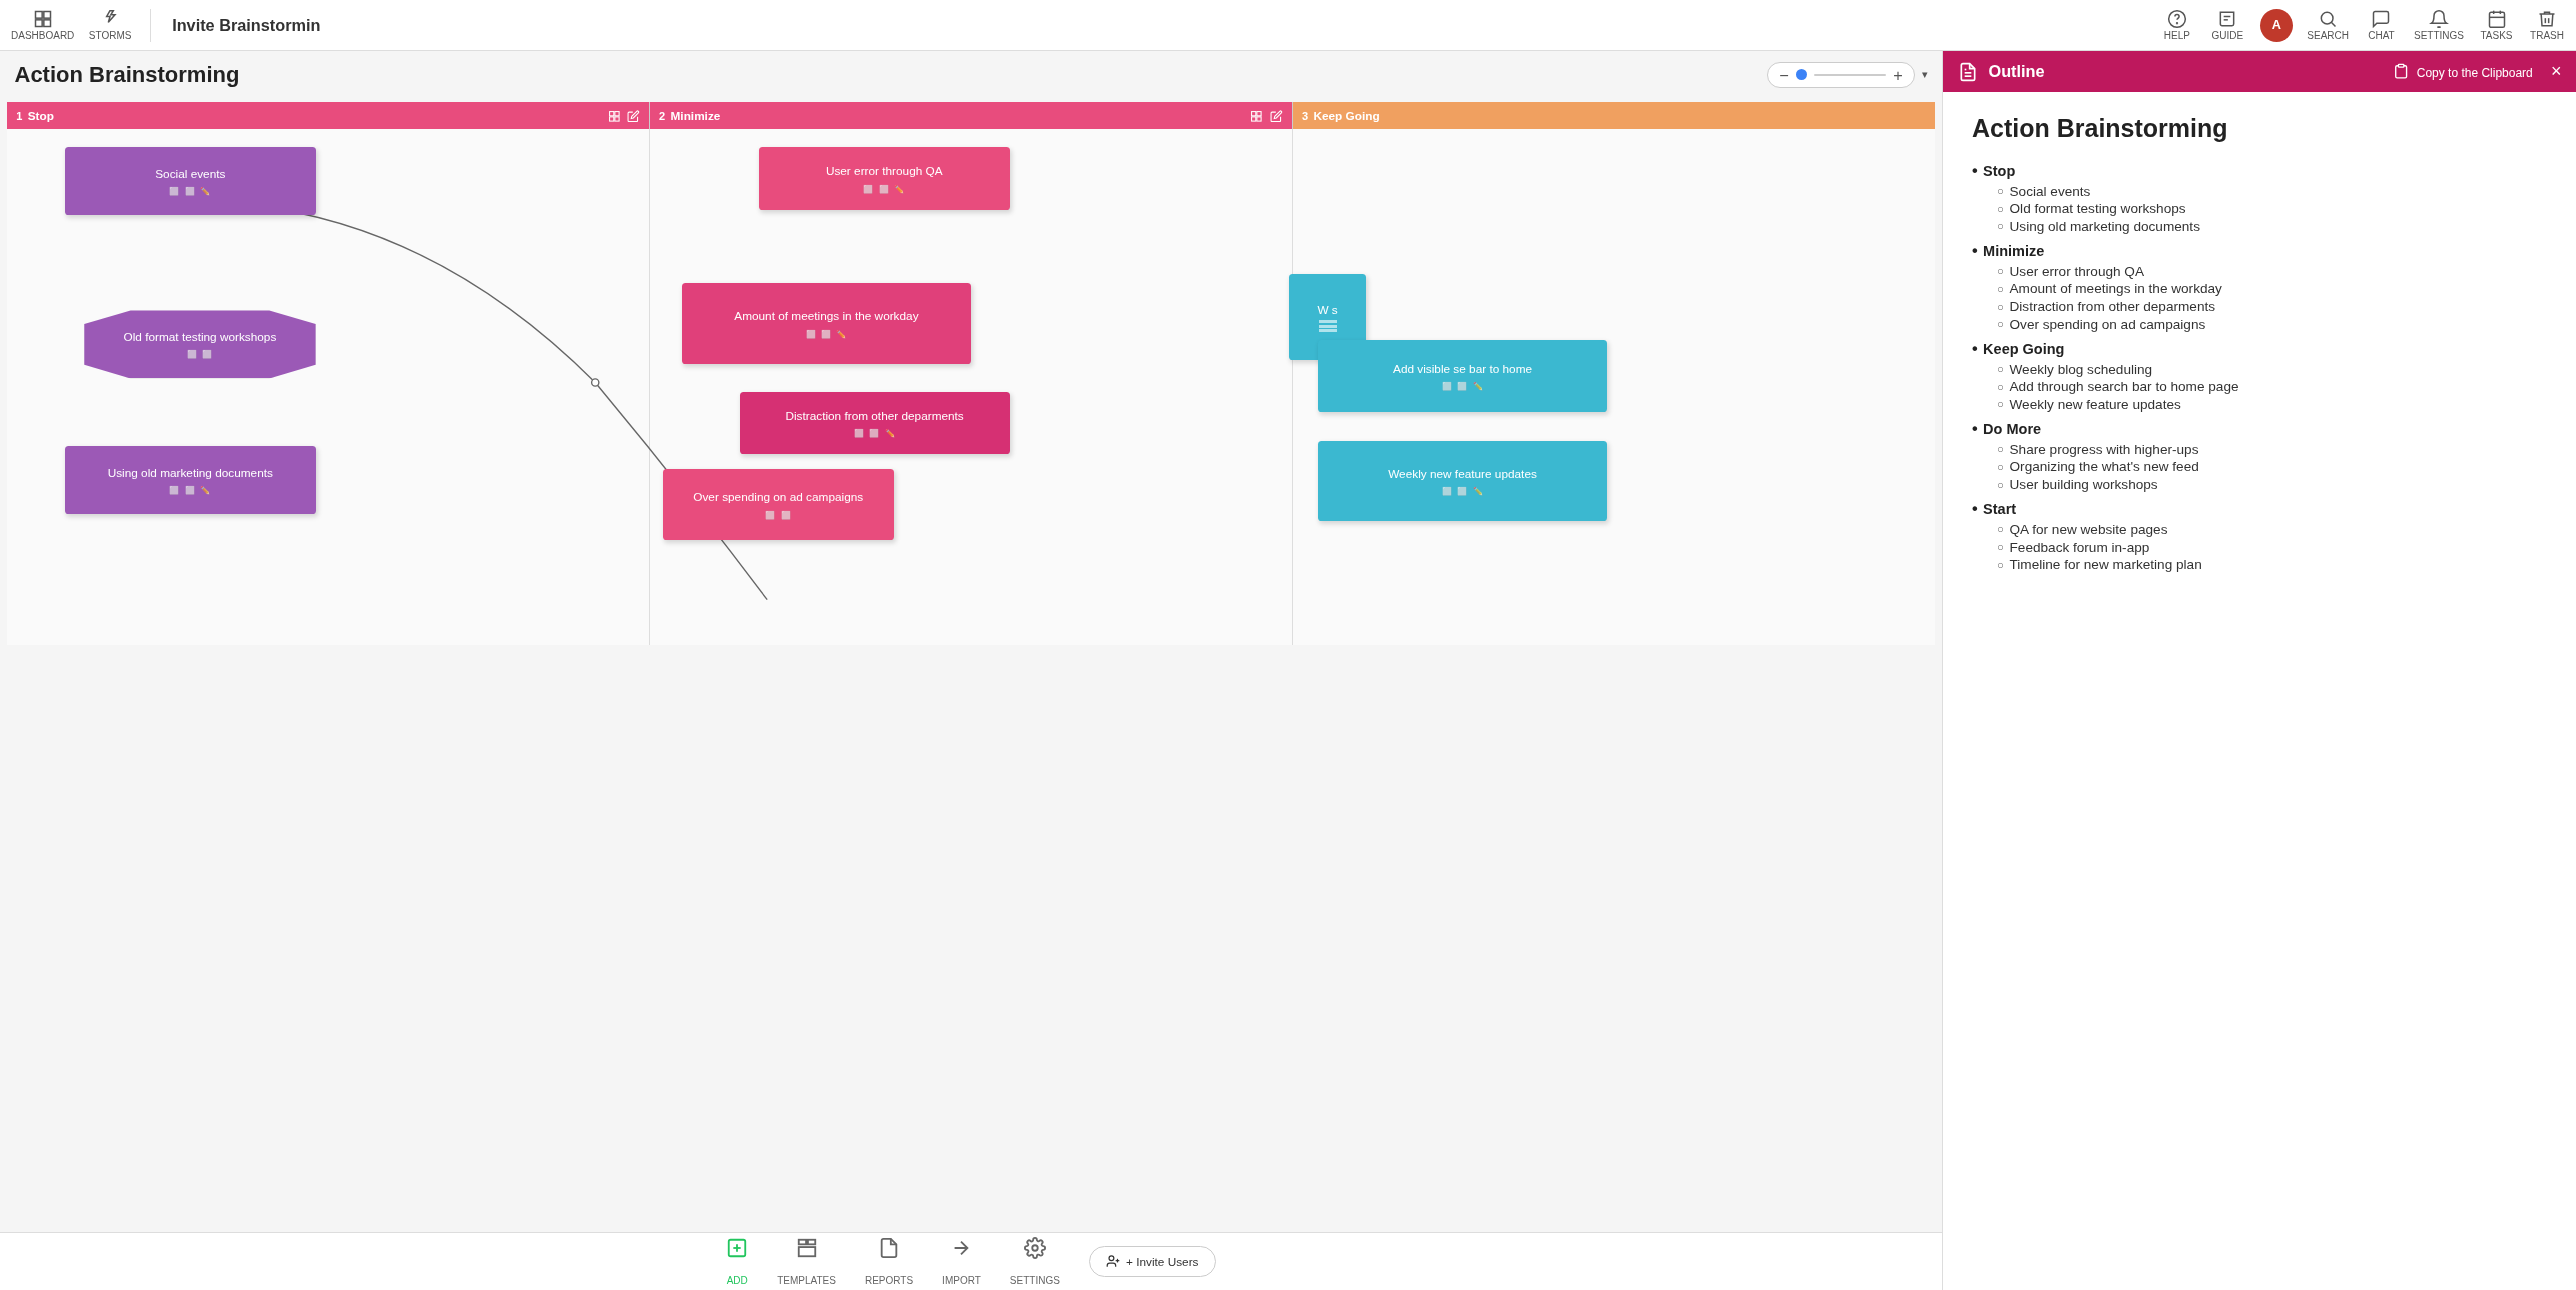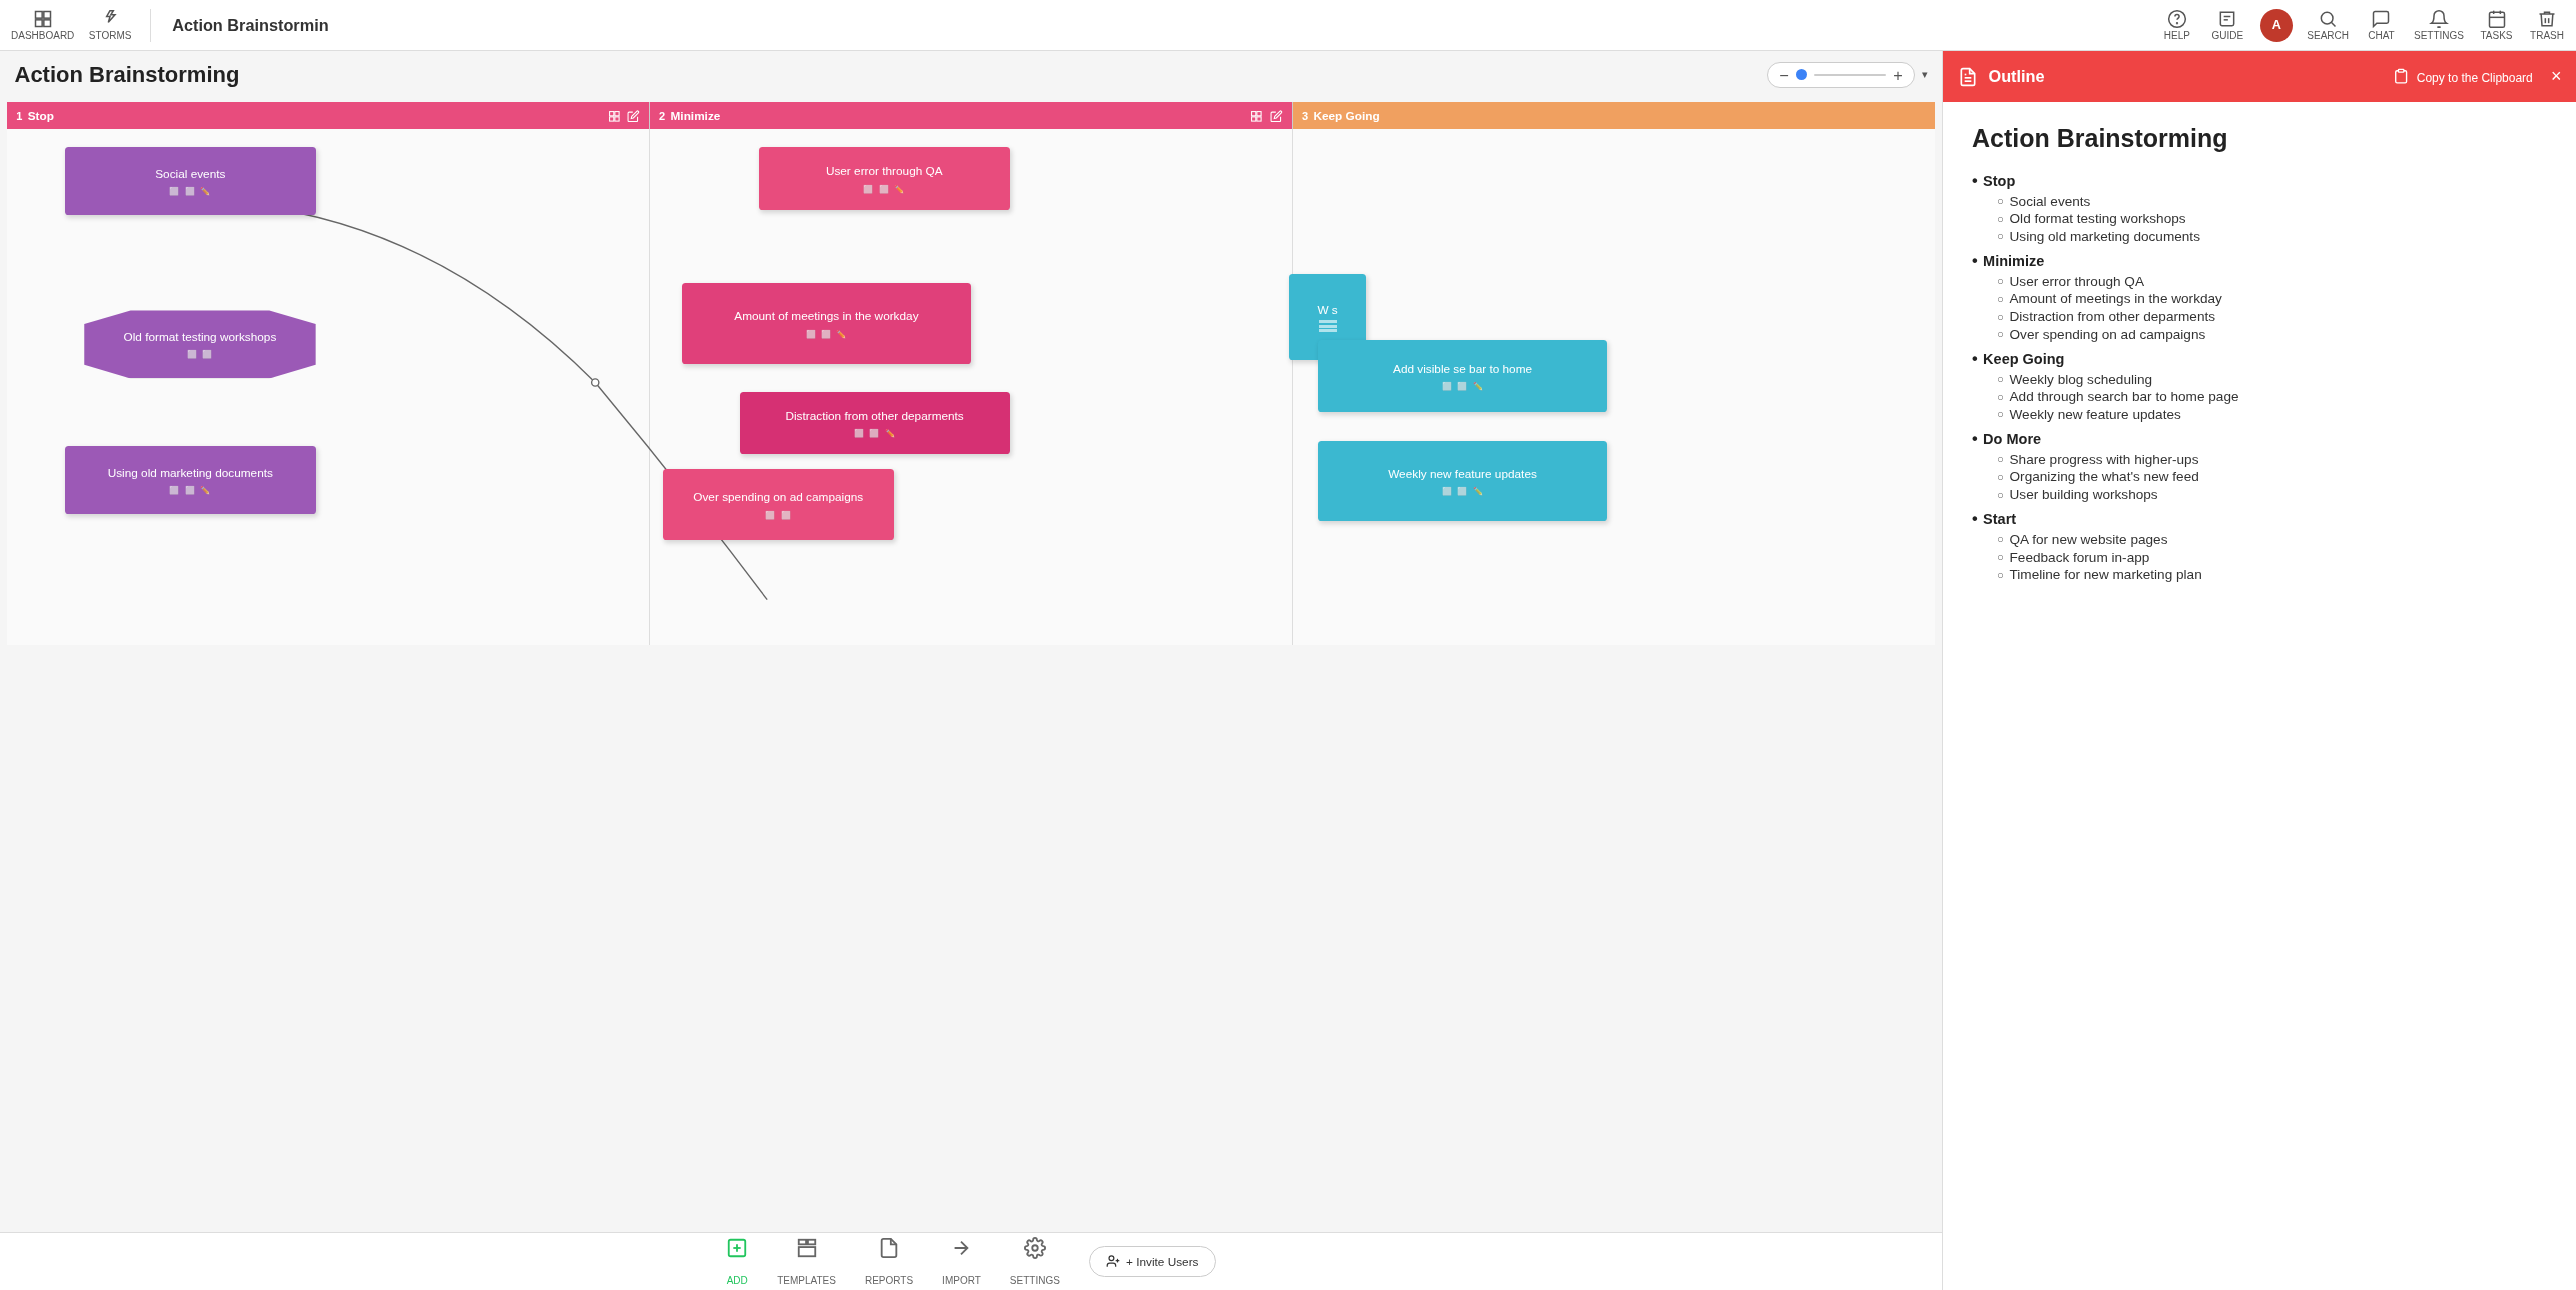--- a/index.html
+++ b/index.html
@@ -42,21 +42,21 @@
 
     
     .bottom-toolbar { height: 58px; background: white; border-top: 0.9px solid #ddd; display: flex; align-items: center; justify-content: center; gap: 29px; flex-shrink: 0; }
     .toolbar-item { display: flex; flex-direction: column; align-items: center; gap: 16px; cursor: pointer; color: #666; font-size: 10px; }
     .toolbar-item.active { color: #22c55e; }
     .toolbar-item svg { width: 22px; height: 22px; }
     .invite-btn { background: white; border: 1.4px solid #ccc; border-radius: 18px; padding: 7.2px 16.3px; font-size: 11.8px; cursor: pointer; display: flex; align-items: center; gap: 5.4px; color: #333; font-weight: 500; }
 
     
     .outline-panel { width: 634px; background: white; border-left: 0.9px solid #ddd; display: flex; flex-direction: column; flex-shrink: 0; }
-    .outline-header { background: #ef4444; color: white; height: 51px; display: flex; align-items: center; padding: 0 14.5px; gap: 11px; }
+    .outline-header { background: #be185d; color: white; height: 41px; display: flex; align-items: center; padding: 0 14.5px; gap: 11px; }
     .outline-header-title { flex: 1; font-size: 16.3px; font-weight: 600; }
     .outline-copy-btn { display: flex; align-items: flex-end; gap: 7.2px; cursor: pointer; font-size: 12px; color: white; background: none; border: none; }
     .outline-close { cursor: pointer; font-size: 18px; color: white; background: none; border: none; margin-left: 7.2px; }
     .outline-body { flex: 1; overflow-y: auto; padding: 22px 29px; }
     .outline-main-title { font-size: 25px; font-weight: 700; color: #222; margin-bottom: 18px; }
     .outline-list { list-style: none; padding: 0; }
     .outline-list > li { margin-bottom: 7.2px; }
     .outline-list > li > .section-title { font-weight: 700; font-size: 14.5px; color: #222; display: flex; align-items: center; gap: 5.4px; }
     .outline-list > li > .section-title::before { content: '•'; font-size: 16.3px; }
     .outline-sublist { list-style: none; padding-left: 25px; margin-top: 3.6px; }
@@ -76,21 +76,21 @@
       </svg>
     <span>DASHBOARD</span>
   </div>
   <div class="nav-item">
     <svg viewBox="0 0 24 24" fill="none" stroke="currentColor" stroke-width="1.8">
         <path d="M12 2L8 9h4l-2 7 8-9h-5l3-5z"></path>
       </svg>
     <span>STORMS</span>
   </div>
   <div class="nav-separator"></div>
-  <span class="nav-title">Action Brainstormin</span>
+  <span class="nav-title">Invite Brainstormin</span>
   <div class="nav-right">
     <div class="nav-item">
       <svg viewBox="0 0 24 24" fill="none" stroke="currentColor" stroke-width="1.8">
           <circle cx="12" cy="12" r="10"></circle>
           <path d="M9.5 9a2.5 2.5 0 015 0c0 2-2.5 2.5-2.5 4"></path>
           <circle cx="12" cy="17" r="0.5" fill="currentColor"></circle>
         </svg>
       <span>HELP</span>
     </div>
     <div class="nav-item">

